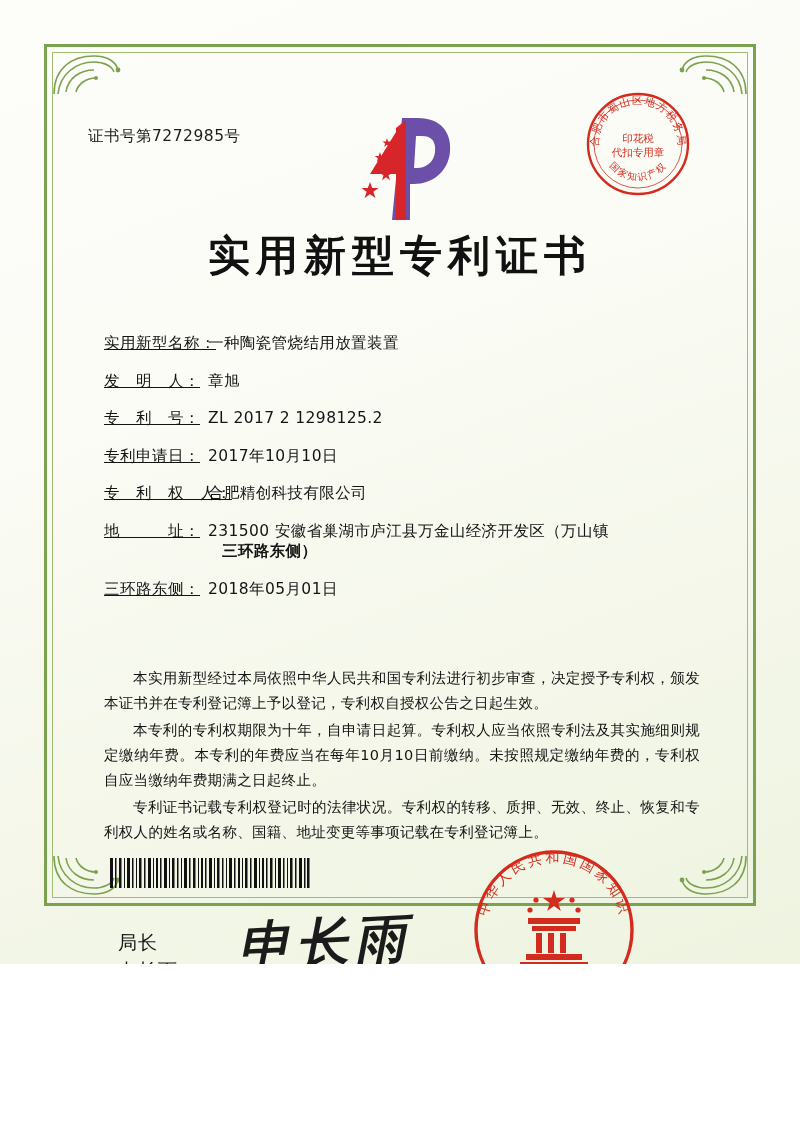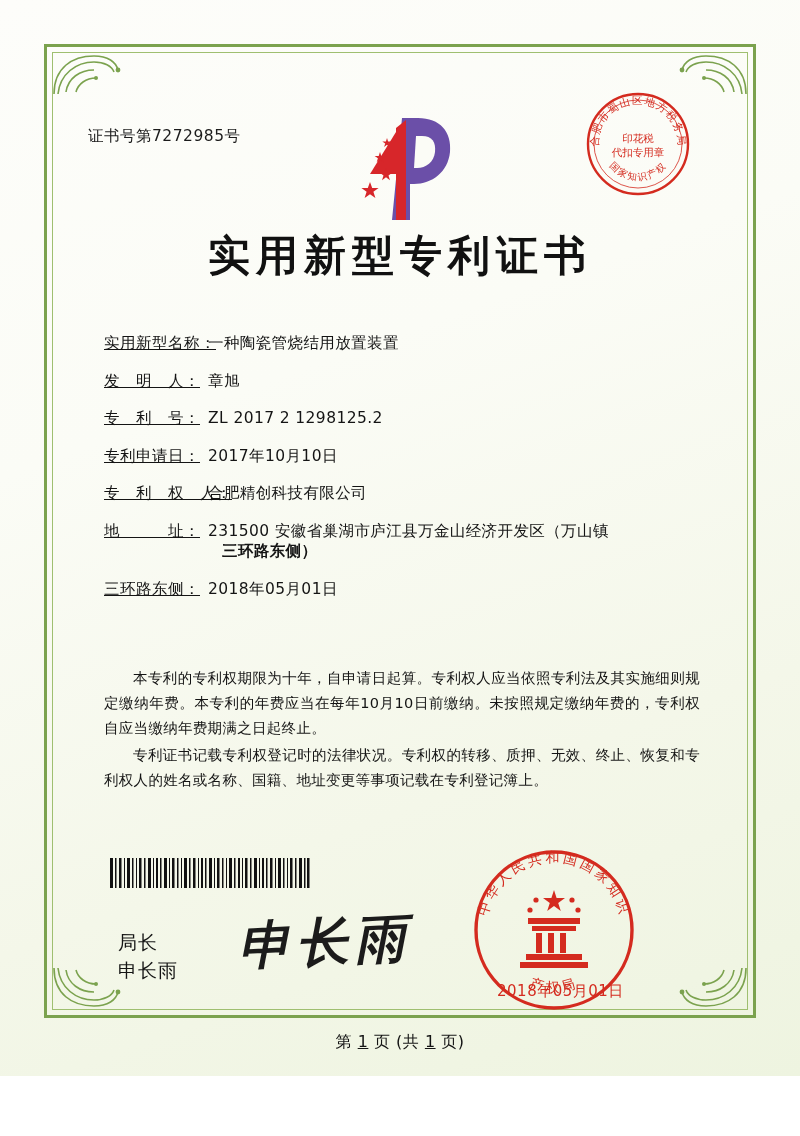--- a/index.html
+++ b/index.html
@@ -6,21 +6,21 @@
     margin: 0;
     padding: 0;
     background: #ffffff;
   }
   body {
     font-family: "DejaVu Sans", "Liberation Sans", sans-serif;
   }
   .page {
     position: relative;
     width: 800px;
-    height: 1076px;
+    height: 964px;
     background: linear-gradient(160deg, #fdfdfa 0%, #fbfcf6 35%, #f4f7e9 70%, #eef4e0 100%);
     overflow: hidden;
   }
   
   .frame-outer {
     position: absolute;
     left: 44px;
     top: 44px;
     right: 44px;
     bottom: 58px;
@@ -358,20 +358,21 @@
     <div class="row-dual">
       <div class="dual-left">
         <div class="field-label">三环路东侧：</div>
         <div class="field-value">2018年05月01日</div>
       </div>
     </div>
 
   </div>
 
   <div class="body-text">
+    <p>本实用新型经过本局依照中华人民共和国专利法进行初步审查，决定授予专利权，颁发本证书并在专利登记簿上予以登记，专利权自授权公告之日起生效。</p>
     <p>本专利的专利权期限为十年，自申请日起算。专利权人应当依照专利法及其实施细则规定缴纳年费。本专利的年费应当在每年10月10日前缴纳。未按照规定缴纳年费的，专利权自应当缴纳年费期满之日起终止。</p>
     <p>专利证书记载专利权登记时的法律状况。专利权的转移、质押、无效、终止、恢复和专利权人的姓名或名称、国籍、地址变更等事项记载在专利登记簿上。</p>
   </div>
 
   <div class="barcode">
     <svg width="200" height="30" viewBox="0 0 200 30">
       <g fill="#111">
         <rect x="0" y="0" width="3" height="30"></rect>
           <rect x="5" y="0" width="1.5" height="30"></rect>
         <rect x="9" y="0" width="2.5" height="30"></rect>

